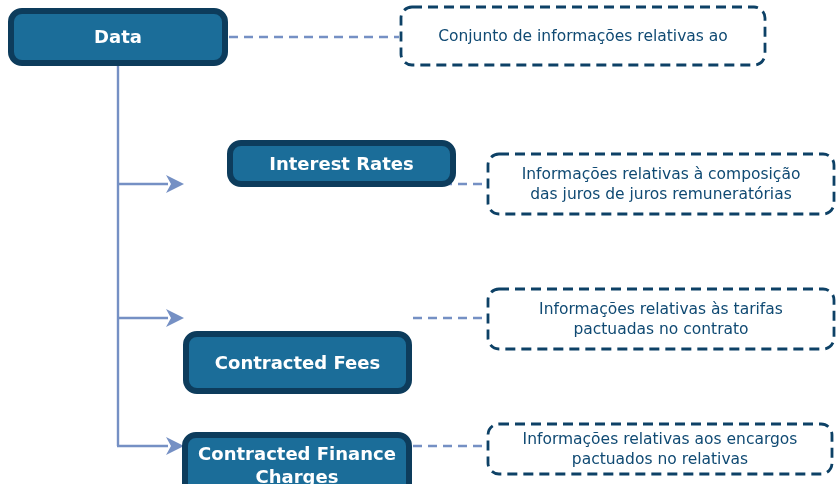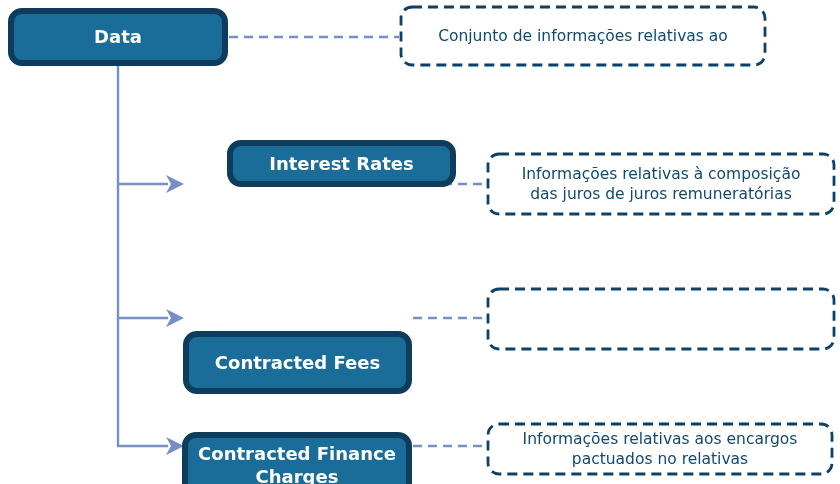--- a/index.html
+++ b/index.html
@@ -93,19 +93,23 @@
 
   <div class="note" style="left:401px; top:7px; width:364px; height:58px;">
     <span class="ln">Conjunto de informações relativas ao</span>
   </div>
 
   <div class="note" style="left:488px; top:154px; width:346px; height:60px;">
     <span class="ln">Informações relativas à composição</span>
     <span class="ln">das juros de juros remuneratórias</span>
   </div>
 
+  <div class="note" style="left:488px; top:289px; width:346px; height:60px;">
+    <span class="ln">Informações relativas às tarifas</span>
+    <span class="ln">pactuadas no contrato</span>
+  </div>
 
   <div class="note" style="left:488px; top:424px; width:344px; height:50px;">
     <span class="ln">Informações relativas aos encargos</span>
     <span class="ln">pactuados no relativas</span>
   </div>
 
 </div>
 
 </body></html>

